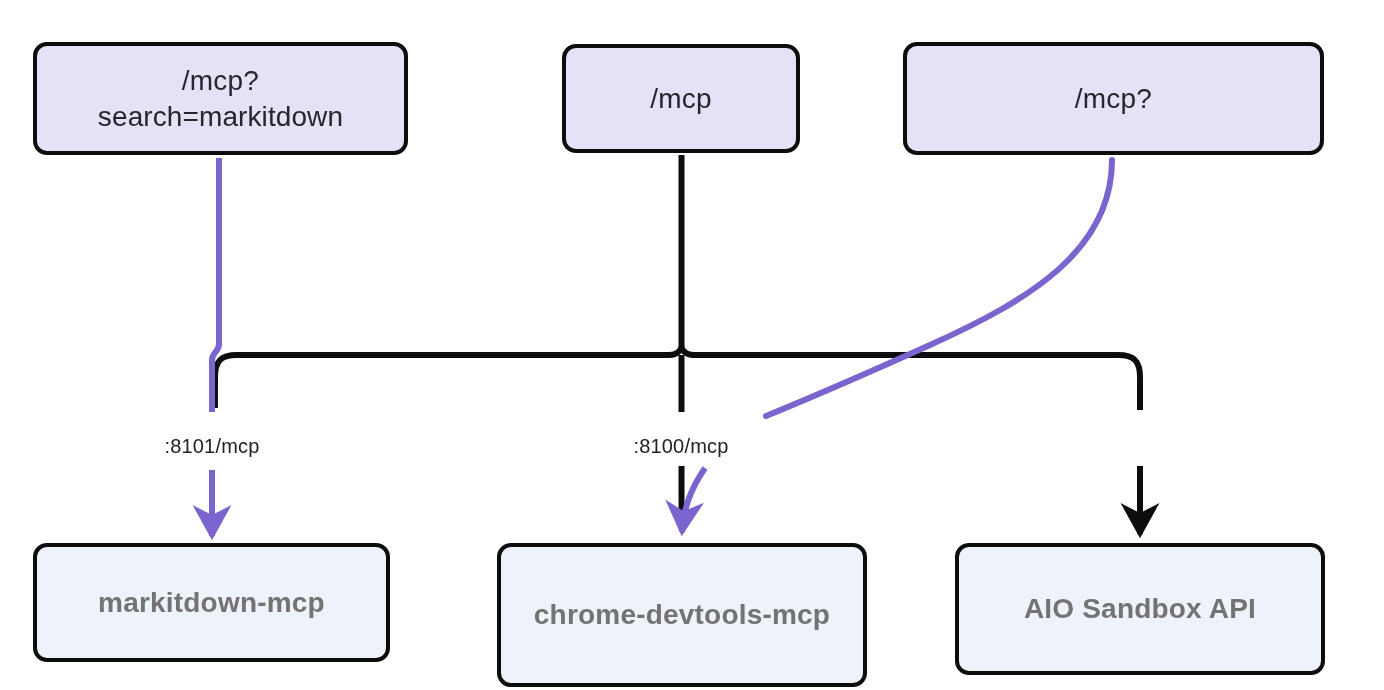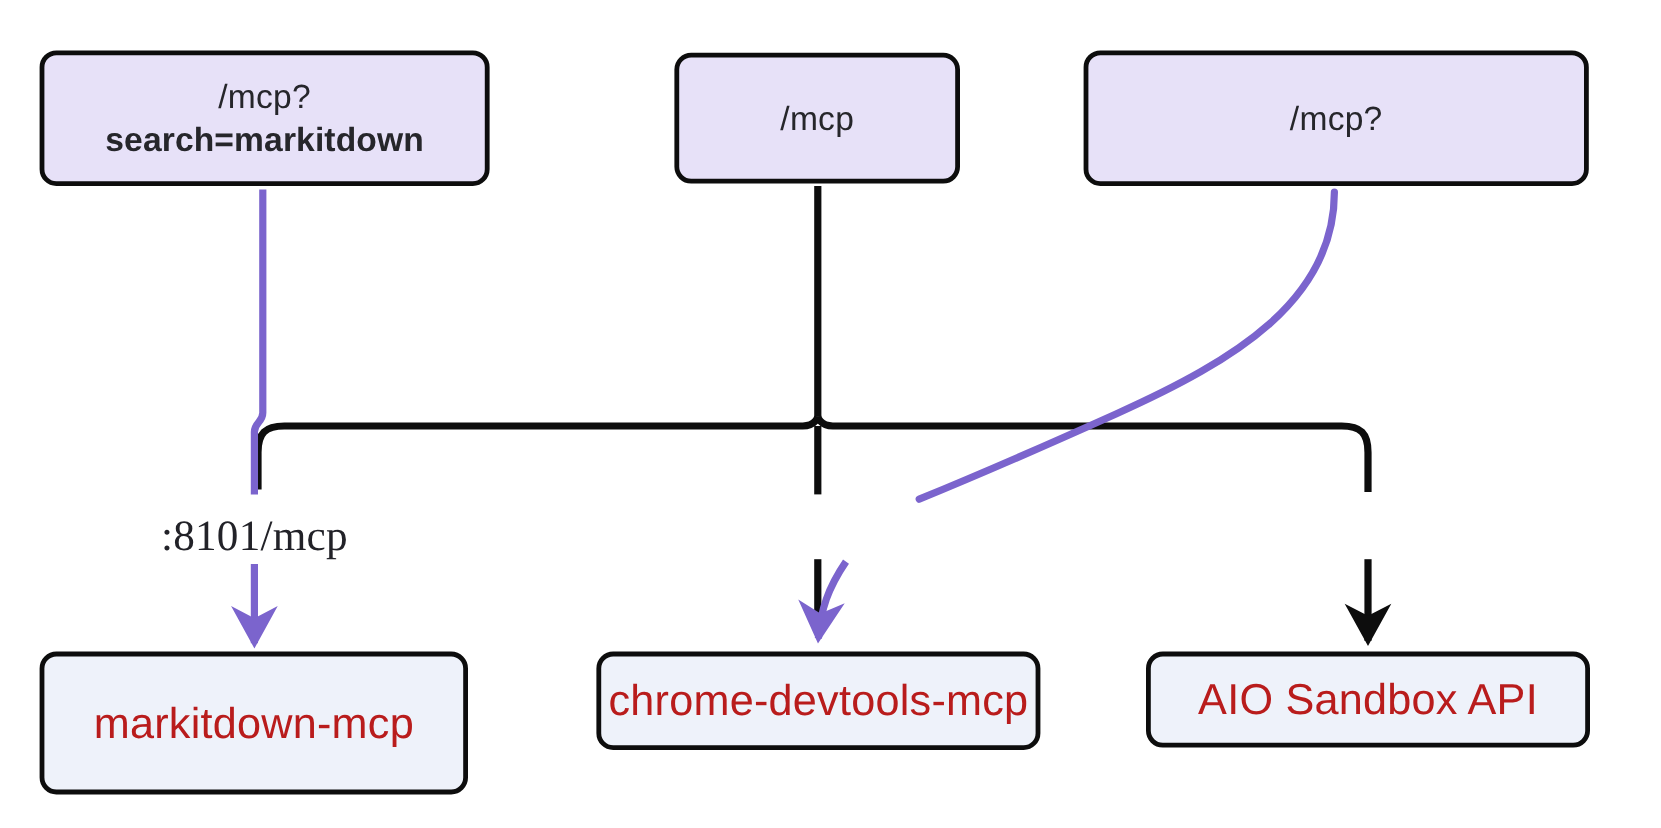--- a/index.html
+++ b/index.html
@@ -49,43 +49,42 @@
   .node-line {
     display: block;
     white-space: nowrap;
   }
   .node-line.light {
     font-weight: 400;
     font-size: 28px;
     letter-spacing: 0.2px;
   }
   .node-line.strong {
-    font-weight: 700;
+    font-weight: 400;
     font-size: 28px;
     letter-spacing: 0.1px;
   }
   .service-label {
-    font-weight: 400;
-    font-size: 36px;
+    font-weight: 700;
+    font-size: 28px;
     letter-spacing: 0.2px;
-    color: #b91c1c;
+    color: #737373;
   }
   .edge-label {
     position: absolute;
     z-index: 4;
     background: #ffffff;
     color: #222228;
-    font-size: 36px;
+    font-size: 20px;
     font-weight: 400;
     line-height: 1;
     padding: 4px 7px;
     white-space: nowrap;
     transform: translate(-50%, -50%);
     letter-spacing: 0.2px;
-    font-family: Liberation Serif, serif;
   }
 </style>
 </head>
 <body>
 
 <div id="diagram-root">
 
   <svg id="edges-layer" viewBox="0 0 1384 690" width="1384" height="690" xmlns="http://www.w3.org/2000/svg">
     <defs>
       <marker id="arrow-black" viewBox="0 0 12 12" refX="9.2" refY="6" markerWidth="7.2" markerHeight="7.2" orient="auto-start-reverse">
@@ -132,26 +131,27 @@
 
   <div class="node request" style="left:562px; top:44px; width:238px; height:109px;">
     <span class="node-line light">/mcp</span>
   </div>
 
   <div class="node request" style="left:903px; top:42px; width:421px; height:113px;">
     <span class="node-line light"><span>/mcp</span><span class="qmark">?</span></span>
   </div>
 
   <div class="edge-label" style="left:212px; top:446px;">:8101/mcp</div>
+  <div class="edge-label" style="left:681px; top:446px;">:8100/mcp</div>
 
   <div class="node service" style="left:33px; top:543px; width:357px; height:119px;">
     <span class="service-label">markitdown-mcp</span>
   </div>
 
-  <div class="node service" style="left:497px; top:543px; width:370px; height:82px;">
+  <div class="node service" style="left:497px; top:543px; width:370px; height:144px;">
     <span class="service-label">chrome-devtools-mcp</span>
   </div>
 
-  <div class="node service" style="left:955px; top:543px; width:370px; height:80px;justify-content:center;">
+  <div class="node service" style="left:955px; top:543px; width:370px; height:132px;justify-content:center;">
     <span class="service-label">AIO Sandbox API</span>
   </div>
 
 </div>
 
 </body></html>

